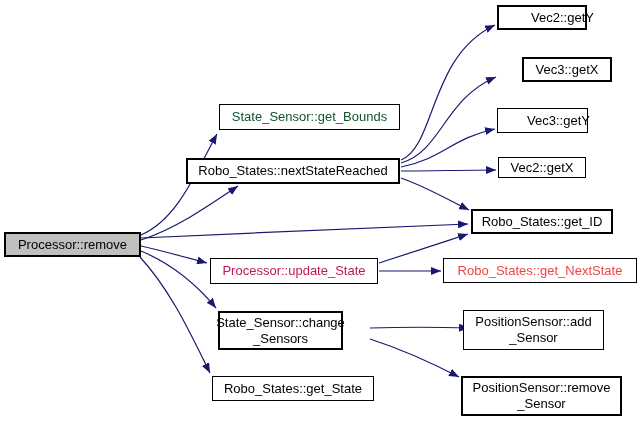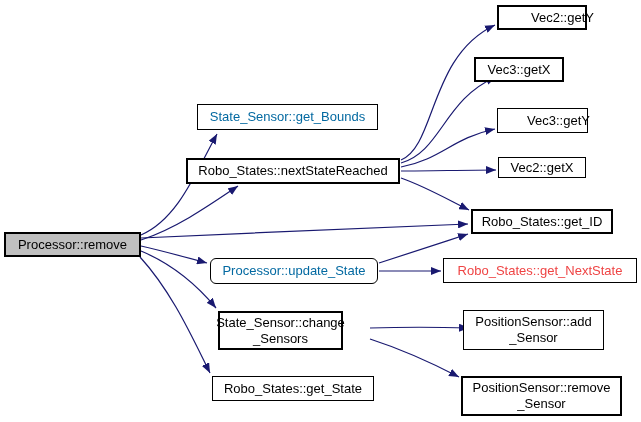--- a/index.html
+++ b/index.html
@@ -74,40 +74,40 @@
         <path d="M379,263 C407,254 438,244 468,234" class="edge" stroke="#191970" marker-end="url(#arrow)"></path>
         <path d="M379,271 C400,271 420,271 441,271" class="edge" stroke="#191970" marker-end="url(#arrow)"></path>
         <path d="M370,328 C402,327 436,327 469,328" class="edge" stroke="#191970" marker-end="url(#arrow)"></path>
         <path d="M370,339 C401,349 432,363 459,377" class="edge" stroke="#191970" marker-end="url(#arrow)"></path>
       </g>
   </svg>
   <div id="node-layer">
       <div class="node highlight" style="left: 4px; top: 232px; width: 137px; height: 25px; border-width: 2px; border-color: rgb(0, 0, 0); background: rgb(191, 191, 191); color: rgb(0, 0, 0);">
         <span class="lbl">Processor::remove</span>
       </div>
-      <div class="node" style="left: 197px; top: 104px; width: 181px; height: 26px; border-width: 1px; border-color: rgb(0, 0, 0); background: rgb(255, 255, 255); color: #0369a1;">
+      <div class="node" style="left: 219px; top: 104px; width: 181px; height: 26px; border-width: 1px; border-color: rgb(0, 0, 0); background: rgb(255, 255, 255); color: #14532d;">
         <span class="lbl">State_Sensor::get_Bounds</span>
       </div>
       <div class="node" style="left: 186px; top: 158px; width: 214px; height: 26px; border-width: 2px; border-color: rgb(0, 0, 0); background: rgb(255, 255, 255); color: rgb(0, 0, 0);">
         <span class="lbl">Robo_States::nextStateReached</span>
       </div>
-      <div class="node" style="left: 210px; top: 258px; width: 168px; height: 26px; border-width: 1px; border-color: rgb(0, 0, 0); background: rgb(255, 255, 255); color: #0369a1; border-radius: 6px;">
+      <div class="node" style="left: 210px; top: 258px; width: 168px; height: 26px; border-width: 1px; border-color: rgb(0, 0, 0); background: rgb(255, 255, 255); color: #be185d;">
         <span class="lbl">Processor::update_State</span>
       </div>
       <div class="node" style="left: 218px; top: 311px; width: 125px; height: 39px; border-width: 2px; border-color: rgb(0, 0, 0); background: rgb(255, 255, 255); color: rgb(0, 0, 0);">
         <span class="lbl">State_Sensor::change
 _Sensors</span>
       </div>
       <div class="node" style="left: 212px; top: 376px; width: 162px; height: 25px; border-width: 1px; border-color: rgb(0, 0, 0); background: rgb(255, 255, 255); color: rgb(0, 0, 0);">
         <span class="lbl">Robo_States::get_State</span>
       </div>
       <div class="node" style="left: 497px; top: 5px; width: 90px; height: 25px; border-width: 2px; border-color: rgb(0, 0, 0); background: rgb(255, 255, 255); color: rgb(0, 0, 0); padding-left: 41px;">
         <span class="lbl">Vec2::getY</span>
       </div>
-      <div class="node" style="left: 474px; top: 57px; width: 90px; height: 25px; border-width: 2px; border-color: rgb(0, 0, 0); background: rgb(255, 255, 255); color: rgb(0, 0, 0);">
+      <div class="node" style="left: 522px; top: 57px; width: 90px; height: 25px; border-width: 2px; border-color: rgb(0, 0, 0); background: rgb(255, 255, 255); color: rgb(0, 0, 0);">
         <span class="lbl">Vec3::getX</span>
       </div>
       <div class="node" style="left: 497px; top: 108px; width: 91px; height: 25px; border-width: 1px; border-color: rgb(0, 0, 0); background: rgb(255, 255, 255); color: rgb(0, 0, 0); padding-left: 32px;">
         <span class="lbl">Vec3::getY</span>
       </div>
       <div class="node" style="left: 498px; top: 157px; width: 88px; height: 21px; border-width: 1px; border-color: rgb(0, 0, 0); background: rgb(255, 255, 255); color: rgb(0, 0, 0);">
         <span class="lbl">Vec2::getX</span>
       </div>
       <div class="node" style="left: 471px; top: 209px; width: 142px; height: 25px; border-width: 2px; border-color: rgb(0, 0, 0); background: rgb(255, 255, 255); color: rgb(0, 0, 0);">
         <span class="lbl">Robo_States::get_ID</span>

